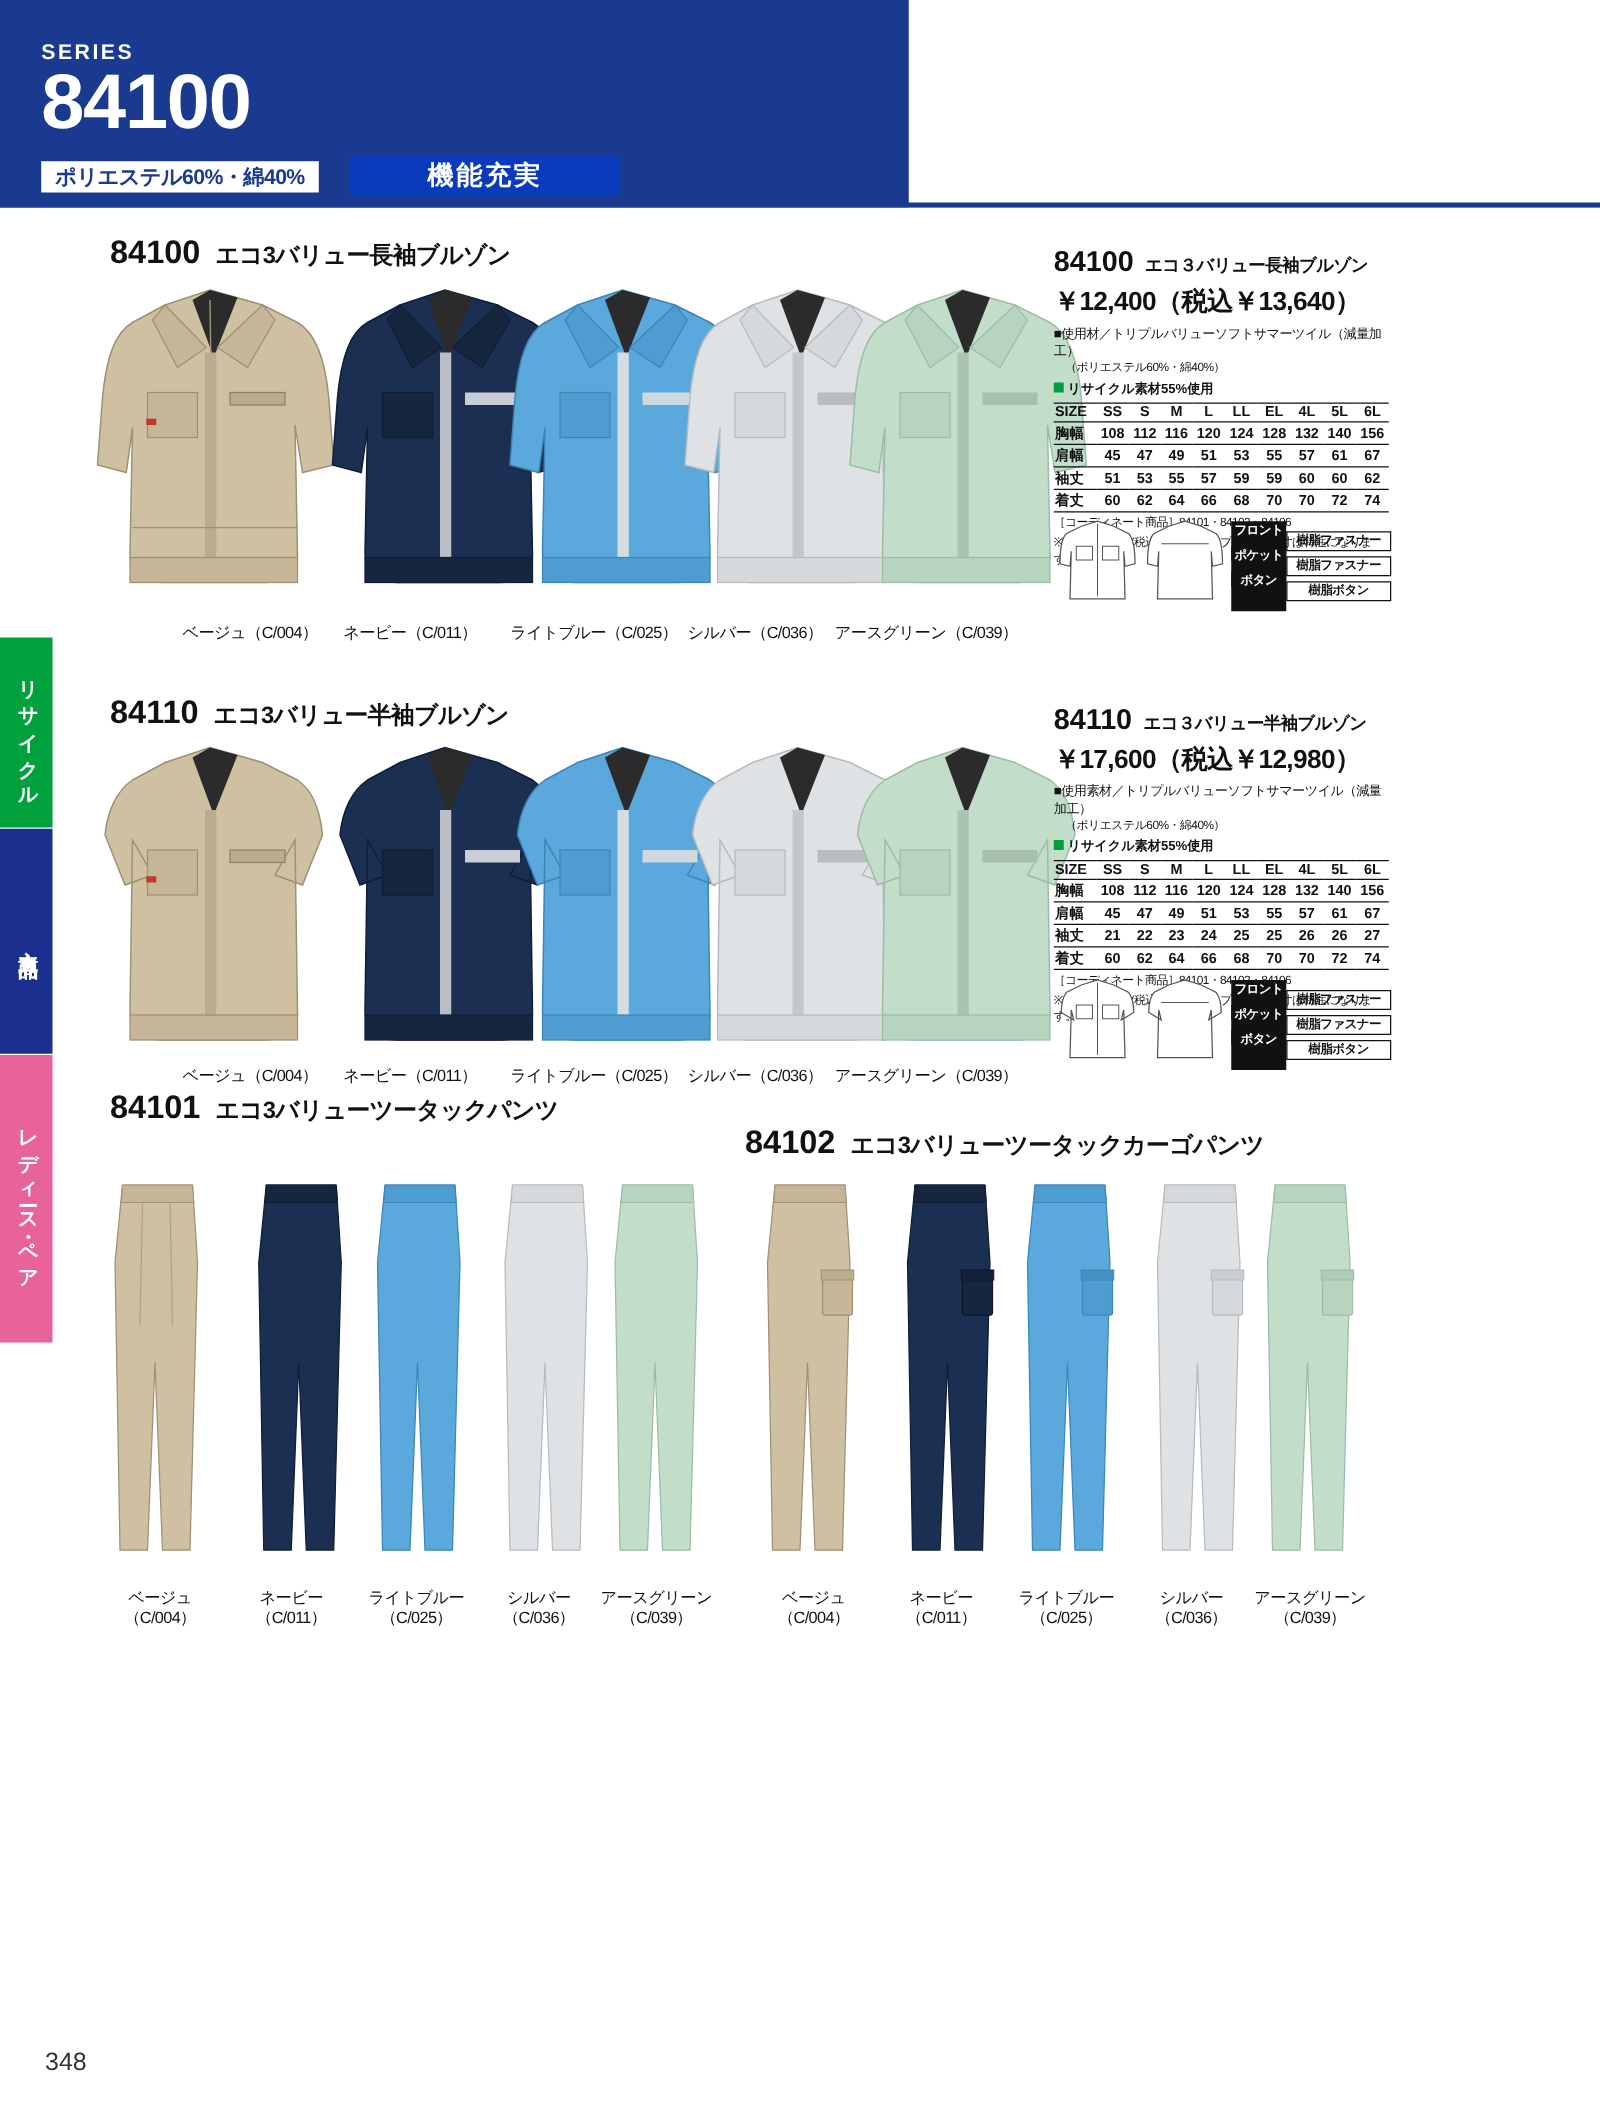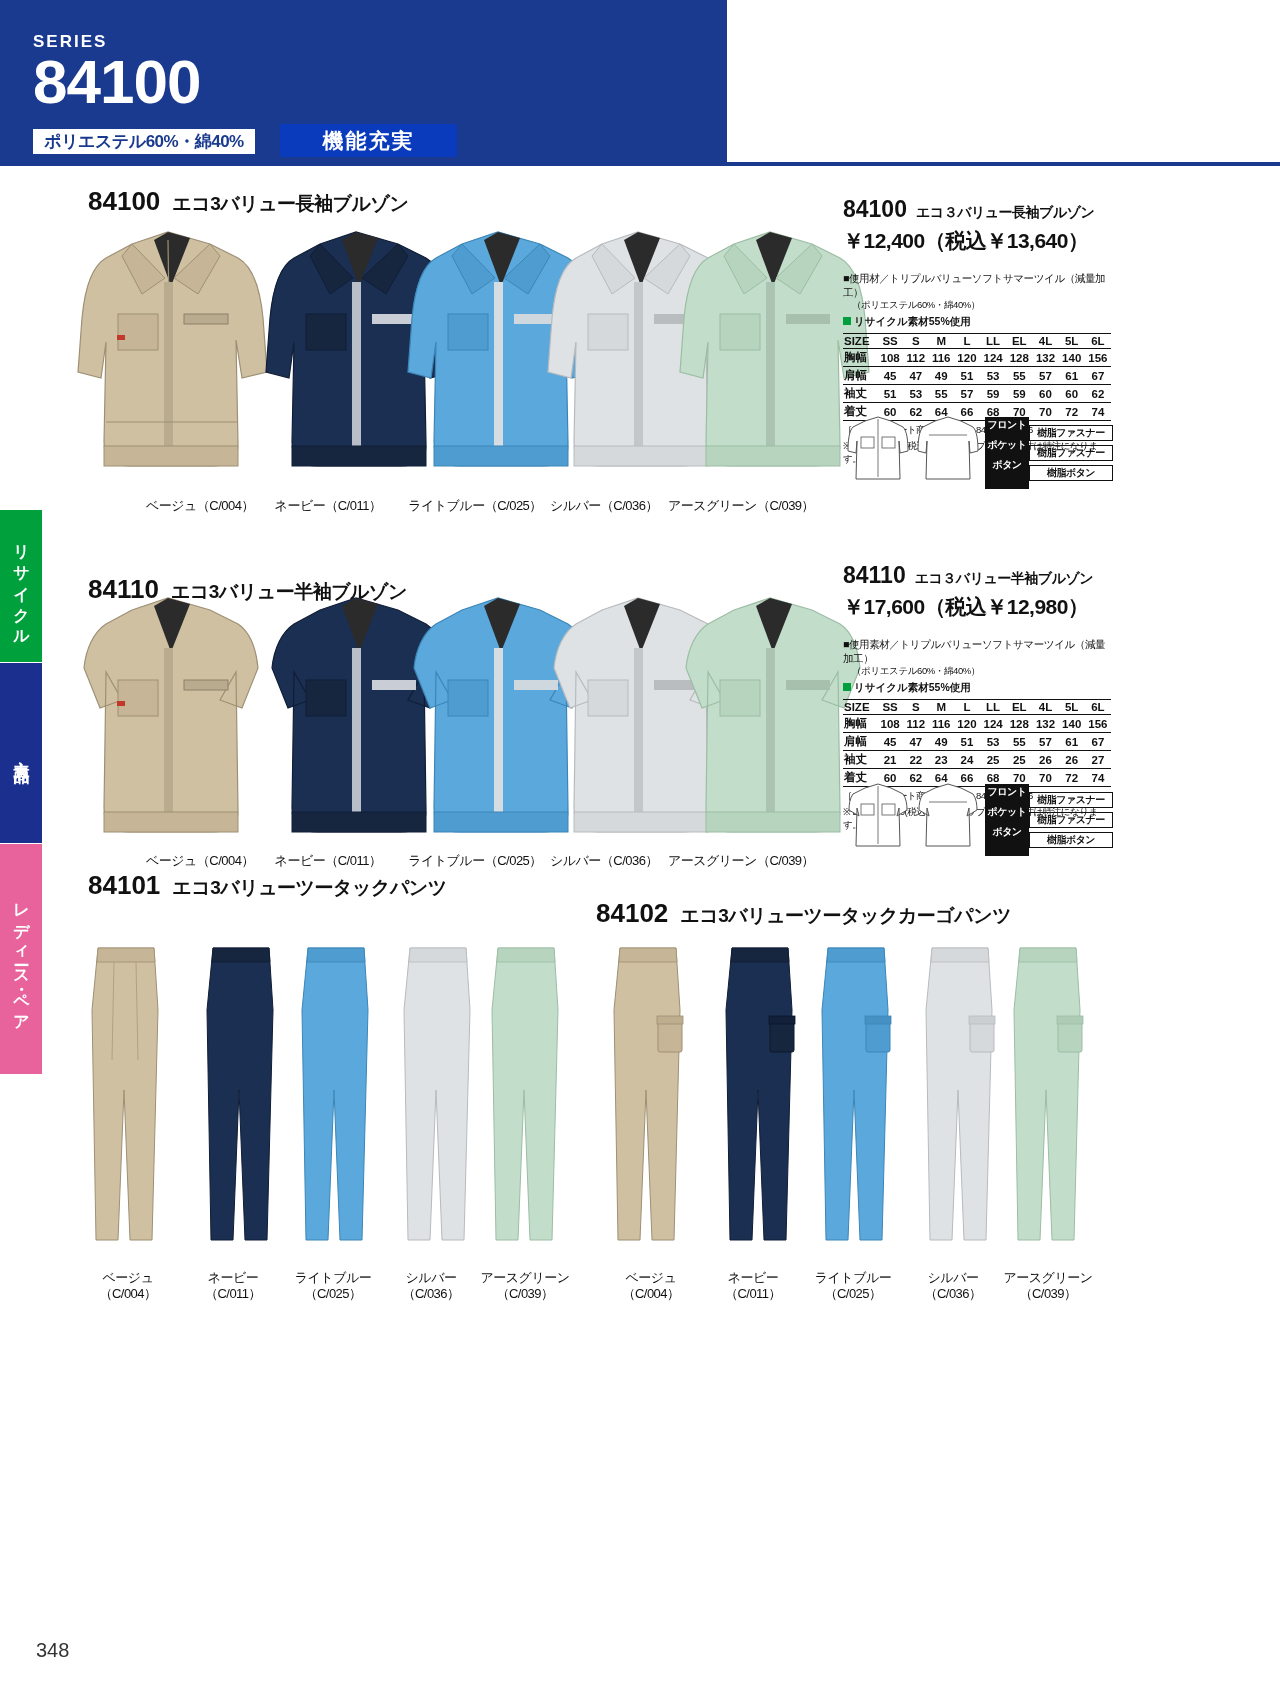--- a/index.html
+++ b/index.html
@@ -29,21 +29,21 @@
     position:absolute; left:33px; top:46px;
     color:#fff; font-size:62px; font-weight:bold; letter-spacing:-1px;
     font-family:"Liberation Sans", sans-serif;
   }
   .material-bar{
     position:absolute; left:33px; top:129px; width:222px; height:25px;
     background:#ffffff; color:#1a3a8f; font-size:17px; font-weight:bold;
     text-align:center; line-height:25px; letter-spacing:-0.5px;
   }
   .func-tag{
-    position:absolute; left:280px; top:124px; width:177px; height:33px;
+    position:absolute; left:280px; top:124px; width:216px; height:33px;
     background:#0b3bbd; color:#fff; font-size:21px; font-weight:bold;
     text-align:center; line-height:33px; letter-spacing:2px;
   }
   .blue-underline{
     position:absolute; left:0; top:162px; width:1280px; height:4px; background:#1a3a8f;
   }
 
   
   .cool-badge{
     position:absolute; left:752px; top:47px; width:350px; height:65px;
@@ -86,21 +86,21 @@
   .blouson svg, .pants svg { display:block; }
 
   
   .spec{
     position:absolute; width:270px;
   }
   .spec .sp-head{ display:flex; align-items:baseline; }
   .spec .sp-code{ font-size:23px; font-weight:bold; }
   .spec .sp-name{ font-size:14px; font-weight:bold; margin-left:9px; letter-spacing:-0.5px;}
   .spec .sp-price{ font-size:21px; font-weight:bold; margin-top:4px; letter-spacing:-0.5px;}
-  .spec .sp-mat{ font-size:10.5px; margin-top:16px; line-height:1.35; letter-spacing:-0.4px;}
+  .spec .sp-mat{ font-size:10.5px; margin-top:5px; line-height:1.35; letter-spacing:-0.4px;}
   .spec .sp-mat2{ font-size:9.5px; margin-left:9px; letter-spacing:-0.4px;}
   .spec .sp-recycle{ font-size:10.5px; margin-top:3px; font-weight:bold; }
   .spec .sp-recycle .sq{ display:inline-block;width:8px;height:8px;background:#00a03c;margin-right:3px;}
   .spec table{ border-collapse:collapse; margin-top:4px; width:268px; font-size:11.5px;}
   .spec table td, .spec table th{
     border-bottom:1px solid #111; padding:1px 0; text-align:center; font-weight:bold;
   }
   .spec table th:first-child, .spec table td:first-child{ text-align:left; width:34px; padding-left:1px;}
   .spec table thead th{ border-top:1px solid #111; }
   .spec .sp-note{ font-size:9.5px; margin-top:3px; line-height:1.35; letter-spacing:-0.5px;}
@@ -315,21 +315,21 @@
   <div class="feat-row">
     <div class="k">ポケット</div>
     <div class="v">樹脂ファスナー</div>
   </div>
   <div class="feat-row">
     <div class="k">ボタン</div>
     <div class="v">樹脂ボタン</div>
   </div>
 </div>
 
-<div class="prod-title" style="left:88px; top:574px;">
+<div class="prod-title" style="left:88px; top:554px;">
   <span class="code">84110</span><span class="name">エコ3バリュー半袖ブルゾン</span>
 </div>
 
 <div class="garment blouson" style="left:70px; top:588px;">
   <svg width="205" height="250" viewBox="0 0 205 250">
     <path d="M62 22 L98 10 L140 22 L168 36 C180 44 186 60 188 80 L172 120 L150 112 L166 84 L168 222 C168 238 160 244 142 244 L60 244 C42 244 34 236 34 220 L36 84 L52 112 L30 120 L14 80 C16 60 24 44 36 36 Z" fill="#cfc0a1" stroke="#9e9075" stroke-width="1.2"></path>
     <path d="M98 10 L120 16 L101 64 L84 18 Z" fill="#2b2b2b"></path>
     <rect x="94" y="60" width="9" height="178" fill="#b9ab8d"></rect>
     <rect x="48" y="92" width="40" height="36" fill="#c6b697" stroke="#9e9075" stroke-width="1"></rect>
     <rect x="114" y="92" width="44" height="10" fill="#b9ab8d" stroke="#8d8069" stroke-width="1"></rect>

